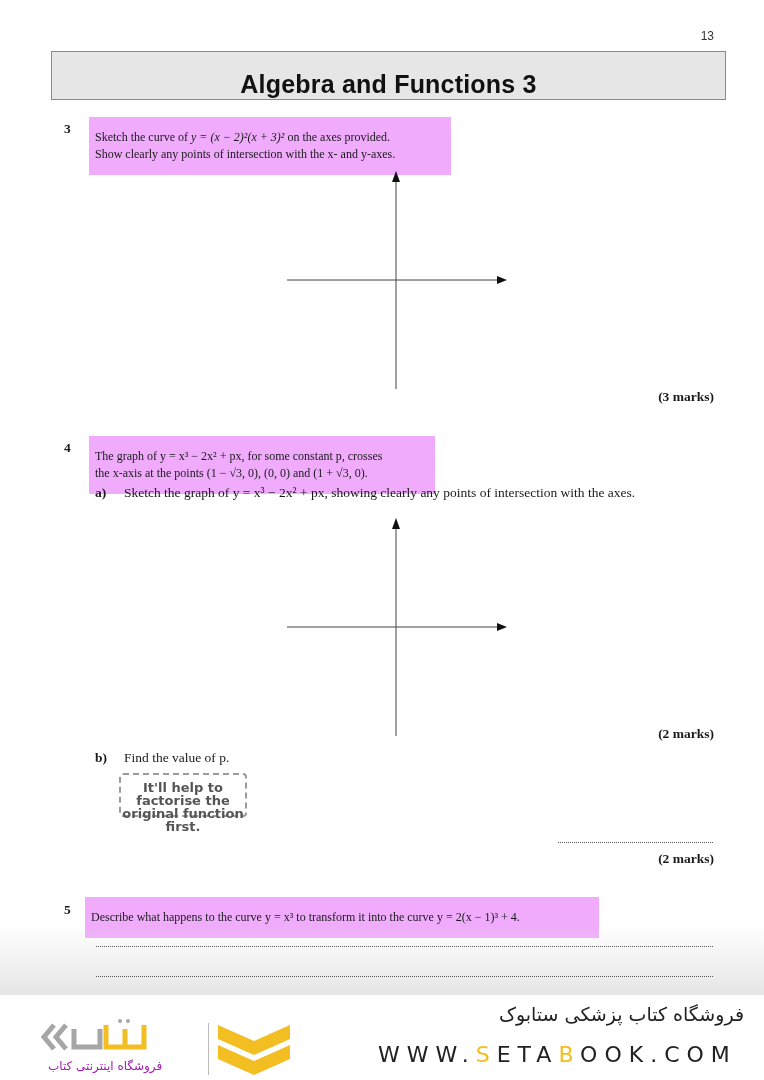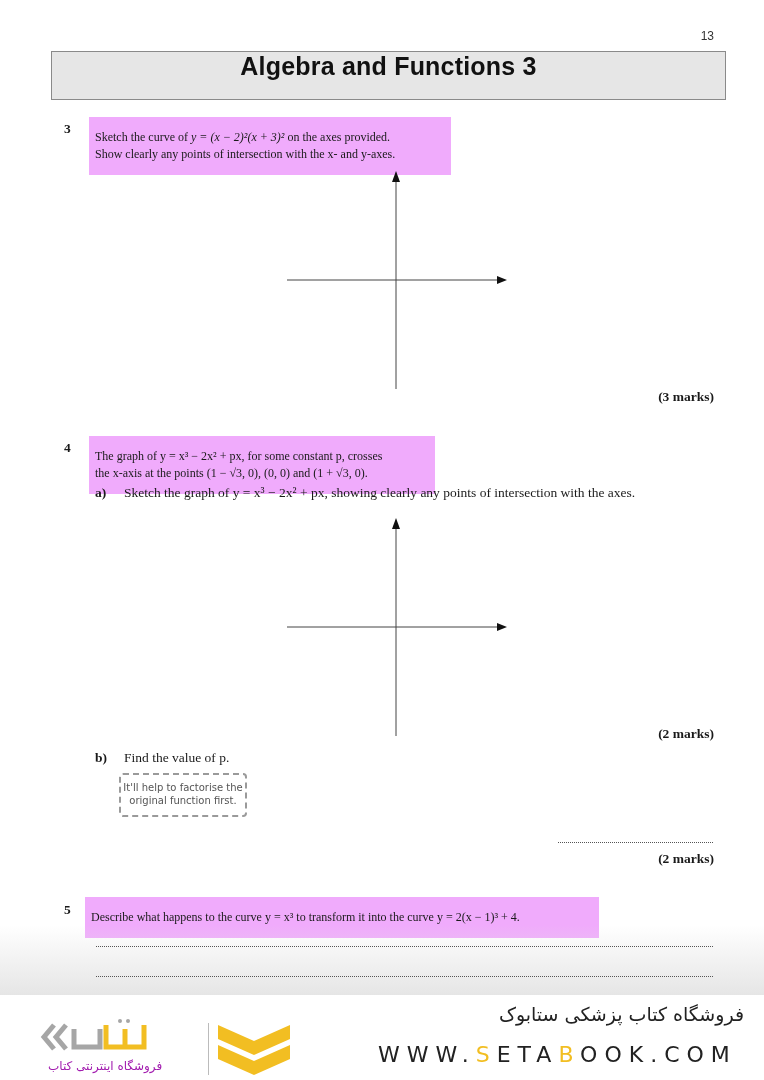--- a/index.html
+++ b/index.html
@@ -1,31 +1,31 @@
 <!DOCTYPE html>
 <html><head>
 <meta charset="utf-8">
 <style>
   html, body { margin:0; padding:0; }
   body { width:764px; height:1080px; position:relative; background:#ffffff; overflow:hidden;
          font-family:"Liberation Serif", serif; color:#1a1a1a; }
   .abs { position:absolute; }
   .page-number { right:50px; top:29px; font-family:"Liberation Sans", sans-serif; font-size:12px; color:#333; }
   .title-bar { left:51px; top:51px; width:675px; height:49px; background:#e6e6e6; border:1px solid #8a8a8a;
-               box-sizing:border-box; display:flex; align-items:flex-start; justify-content:center; }
+               box-sizing:border-box; display:flex; align-items:flex-end; justify-content:center; }
   .title-bar span { font-family:"Liberation Sans", sans-serif; font-weight:bold; font-size:25px; color:#111; letter-spacing:0.2px; }
   .qnum { font-weight:bold; font-size:13.5px; }
   .qbox { background:#f0abfc; padding:12px 6px; font-size:12px; line-height:17px; }
   .qbox i, .line i { font-style:italic; }
   .marks { font-weight:bold; font-size:13.5px; right:50px; }
   .part-label { font-weight:bold; font-size:13.5px; }
   .part-text { font-size:13.5px; }
   .hint { left:119px; top:773px; width:128px; height:44px; border:2px dashed #9a9a9a; border-radius:4px;
-          box-sizing:border-box; font-family:"DejaVu Sans", sans-serif; font-size:10px; color:#555;
-          text-align:center; line-height:13px; padding-top:6px; }
+          box-sizing:border-box; font-family:"DejaVu Sans", sans-serif; font-size:13px; color:#555;
+          text-align:center; line-height:13px; padding-top:6px;font-weight:bold; }
   .dots { border-bottom:1px dotted #555; height:0; }
   .fade { left:0; top:925px; width:764px; height:70px;
           background:linear-gradient(to bottom, rgba(255,255,255,0) 0%, rgba(225,225,225,0.85) 100%); }
   .footer { left:0; top:995px; width:764px; height:85px; background:#ffffff; }
   .url { font-family:"DejaVu Sans", sans-serif; font-size:22px; letter-spacing:7px; color:#222; }
   .url .hl { color:#f2be22; }
   .fa { font-family:"DejaVu Sans", sans-serif; font-size:19px; color:#222; direction:rtl; }
   .logo-fa { font-family:"DejaVu Sans", sans-serif; font-size:12px; color:#a21caf; direction:rtl; }
 </style>
 </head>

